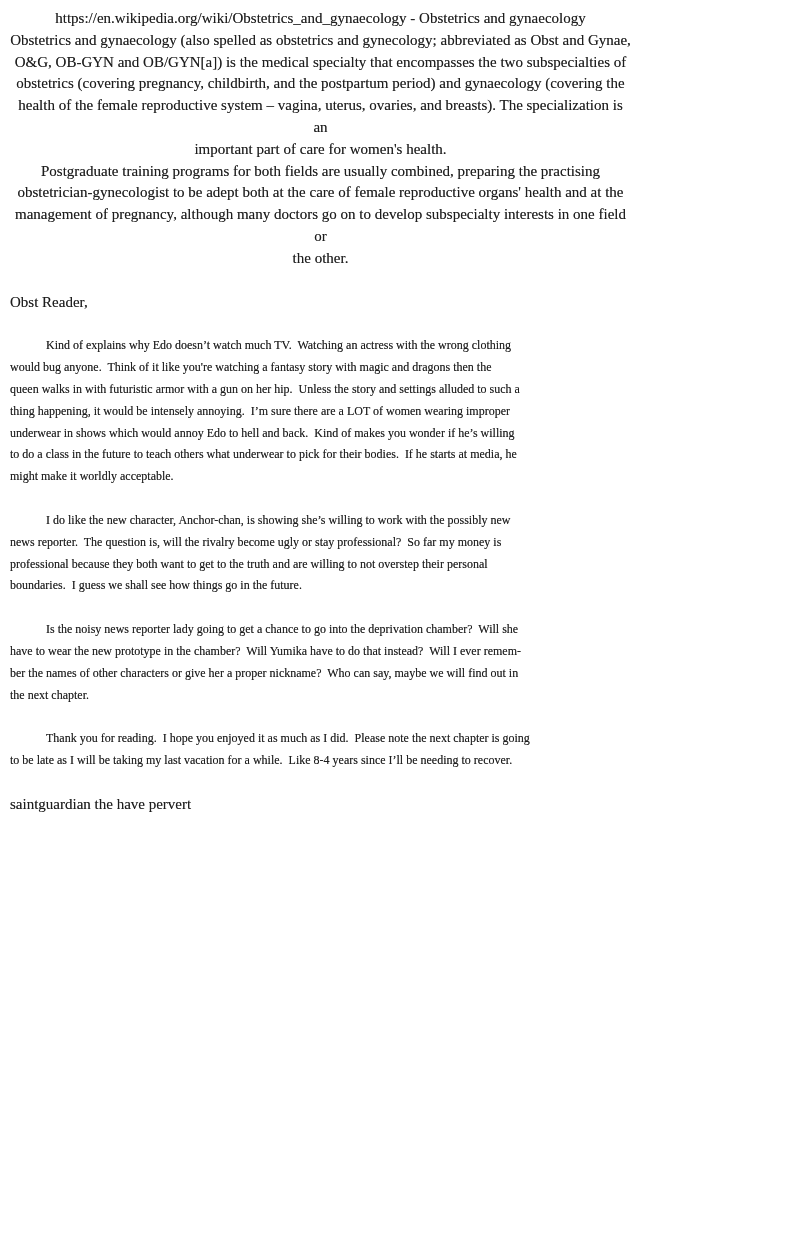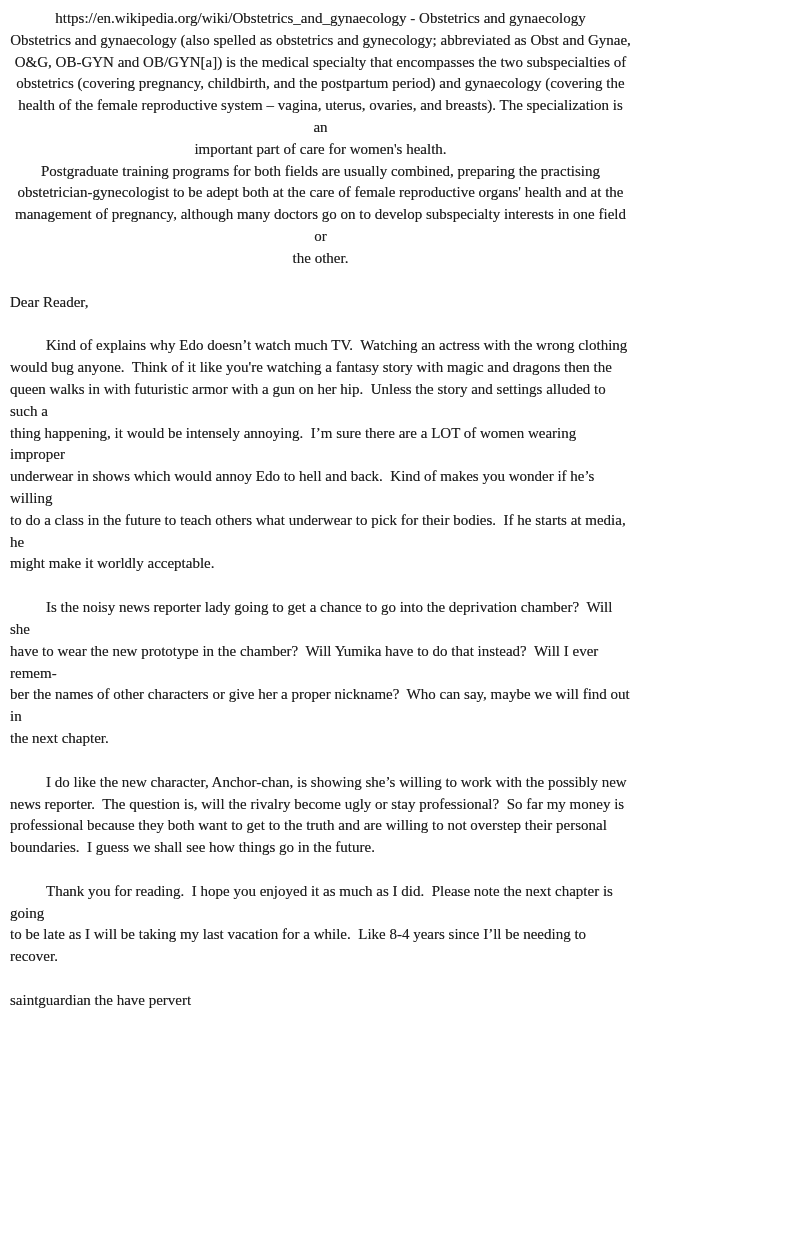--- a/index.html
+++ b/index.html
@@ -31,21 +31,21 @@
   }
   .line-block {
     white-space: pre-wrap;
     font-size: 15px;
     line-height: 21.8px;
     margin: 0 0 22px 0;
   }
   .para {
     white-space: pre-wrap;
     text-indent: 36px;
-    font-size: 15px;
+    font-size: 12px;
     line-height: 21.8px;
     margin: 0 0 22px 0;
   }
   .closing {
     margin-bottom: 44px;
   }
   .signature {
     font-size: 15px;
     line-height: 21.8px;
     margin: 0;
@@ -60,39 +60,39 @@
 Obstetrics and gynaecology (also spelled as obstetrics and gynecology; abbreviated as Obst and Gynae,
 O&amp;G, OB-GYN and OB/GYN[a]) is the medical specialty that encompasses the two subspecialties of
 obstetrics (covering pregnancy, childbirth, and the postpartum period) and gynaecology (covering the
 health of the female reproductive system – vagina, uterus, ovaries, and breasts). The specialization is an
 important part of care for women's health.
 Postgraduate training programs for both fields are usually combined, preparing the practising
 obstetrician-gynecologist to be adept both at the care of female reproductive organs' health and at the
 management of pregnancy, although many doctors go on to develop subspecialty interests in one field or
 the other.</div>
 
-  <div class="line-block">Dear Reader,</div>
+  <div class="line-block">Obst Reader,</div>
 
   <div class="para">Kind of explains why Edo doesn’t watch much TV.  Watching an actress with the wrong clothing
 would bug anyone.  Think of it like you're watching a fantasy story with magic and dragons then the
 queen walks in with futuristic armor with a gun on her hip.  Unless the story and settings alluded to such a
 thing happening, it would be intensely annoying.  I’m sure there are a LOT of women wearing improper
 underwear in shows which would annoy Edo to hell and back.  Kind of makes you wonder if he’s willing
 to do a class in the future to teach others what underwear to pick for their bodies.  If he starts at media, he
 might make it worldly acceptable.</div>
 
+  <div class="para">I do like the new character, Anchor-chan, is showing she’s willing to work with the possibly new
+news reporter.  The question is, will the rivalry become ugly or stay professional?  So far my money is
+professional because they both want to get to the truth and are willing to not overstep their personal
+boundaries.  I guess we shall see how things go in the future.</div>
+
   <div class="para">Is the noisy news reporter lady going to get a chance to go into the deprivation chamber?  Will she
 have to wear the new prototype in the chamber?  Will Yumika have to do that instead?  Will I ever remem-
 ber the names of other characters or give her a proper nickname?  Who can say, maybe we will find out in
 the next chapter.</div>
-
-  <div class="para">I do like the new character, Anchor-chan, is showing she’s willing to work with the possibly new
-news reporter.  The question is, will the rivalry become ugly or stay professional?  So far my money is
-professional because they both want to get to the truth and are willing to not overstep their personal
-boundaries.  I guess we shall see how things go in the future.</div>
 
   <div class="para">Thank you for reading.  I hope you enjoyed it as much as I did.  Please note the next chapter is going
 to be late as I will be taking my last vacation for a while.  Like 8-4 years since I’ll be needing to recover.</div>
 
 
   <div class="signature">
     <div class="signature">saintguardian the have pervert</div>
   </div>
 
 </div>

